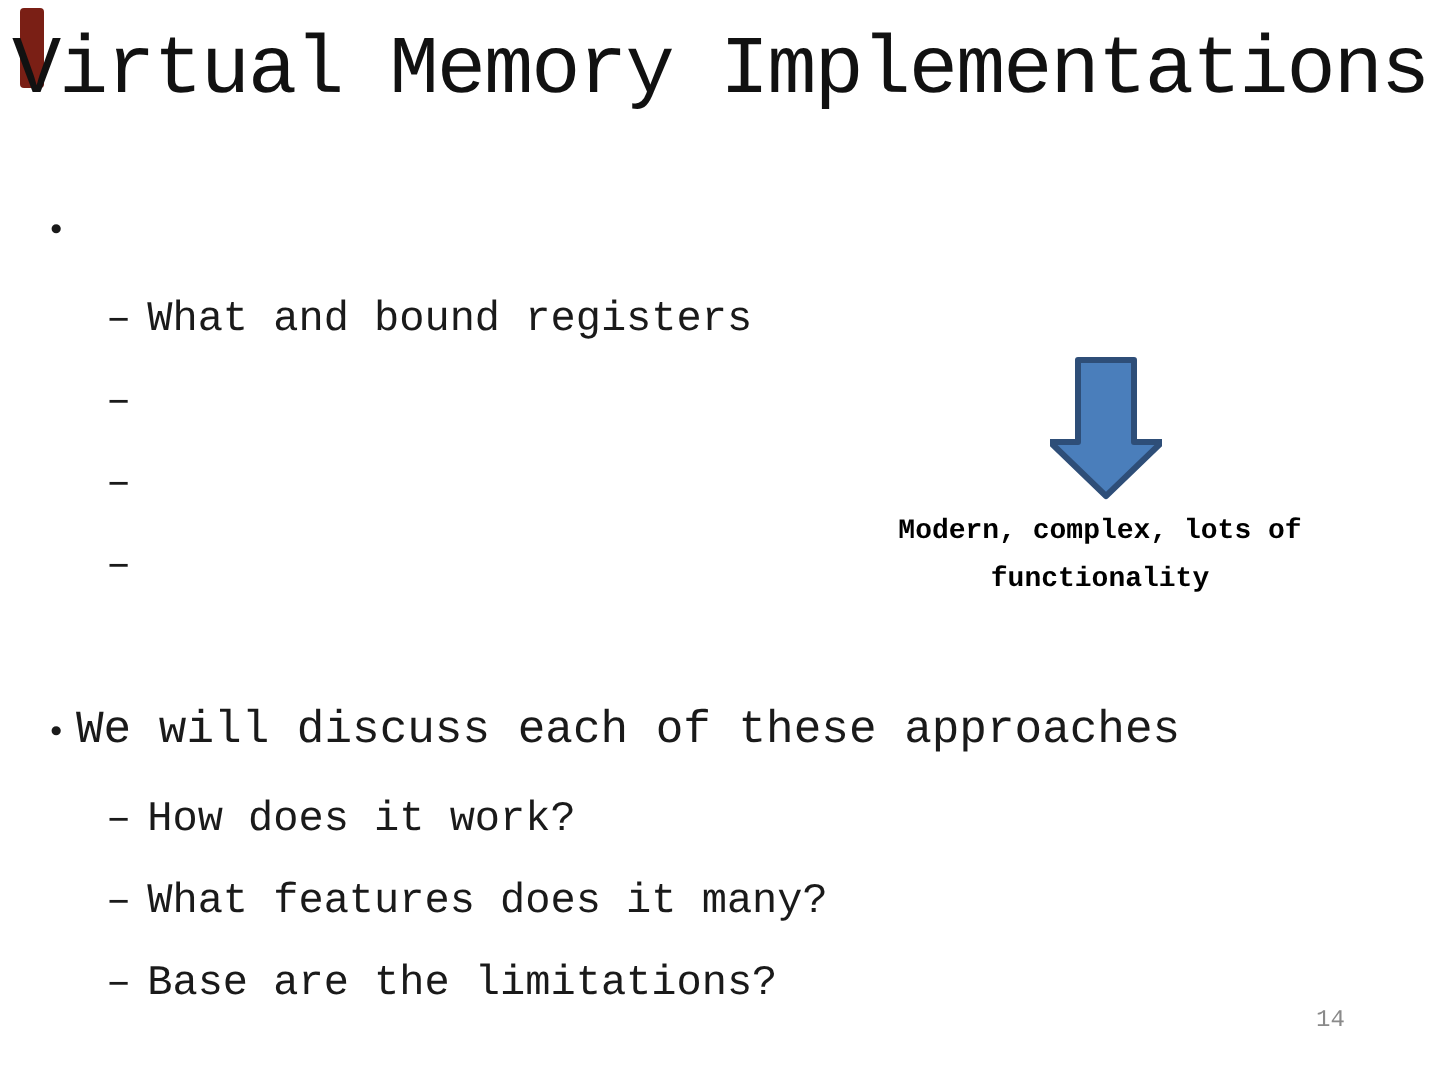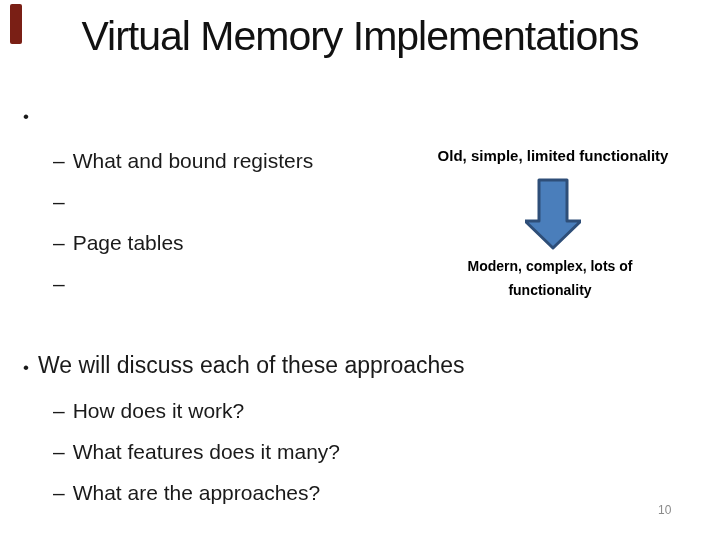--- a/index.html
+++ b/index.html
@@ -6,21 +6,21 @@
     margin: 0;
     padding: 0;
     background: #ffffff;
   }
   .slide {
     position: relative;
     width: 720px;
     height: 540px;
     background: #ffffff;
     overflow: hidden;
-    font-family: Liberation Sans, sans-serif;
+    font-family: Liberation Mono, monospace;
     color: #1a1a1a;
   }
   .accent-bar {
     position: absolute;
     left: 10px;
     top: 4px;
     width: 12px;
     height: 40px;
     background: #7a1f15;
     border-radius: 2px;
@@ -122,28 +122,26 @@
   <div class="sub-list sub-list-1">
     <div class="sub-item">
       <span class="dash">–</span>
       <span>What and bound registers</span>
     </div>
     <div class="sub-item">
       <span class="dash">–</span>
     </div>
     <div class="sub-item">
       <span class="dash">–</span>
-      <span>Page tables</span>
     </div>
     <div class="sub-item">
       <span class="dash">–</span>
     </div>
   </div>
 
-  <div class="side-label old-label">Old, simple, limited functionality</div>
 
   <svg class="down-arrow" viewBox="0 0 56 73" xmlns="http://www.w3.org/2000/svg">
     <polygon points="14,2 42,2 42,43 56,43 28,70 0,43 14,43" fill="#4a7ebb" stroke="#2e4e78" stroke-width="3" stroke-linejoin="round"></polygon>
   </svg>
 
   <div class="side-label modern-label">Modern, complex, lots of functionality</div>
 
   <div class="bullet-row bullet-2">
     <span class="marker">•</span>
     <span>We will discuss each of these approaches</span>
@@ -153,19 +151,19 @@
     <div class="sub-item">
       <span class="dash">–</span>
       <span>How does it work?</span>
     </div>
     <div class="sub-item">
       <span class="dash">–</span>
       <span>What features does it many?</span>
     </div>
     <div class="sub-item">
       <span class="dash">–</span>
-      <span>What are the approaches?</span>
+      <span>Base are the limitations?</span>
     </div>
   </div>
 
-  <div class="page-number">10</div>
+  <div class="page-number">14</div>
 
 </div>
 
 </body></html>

